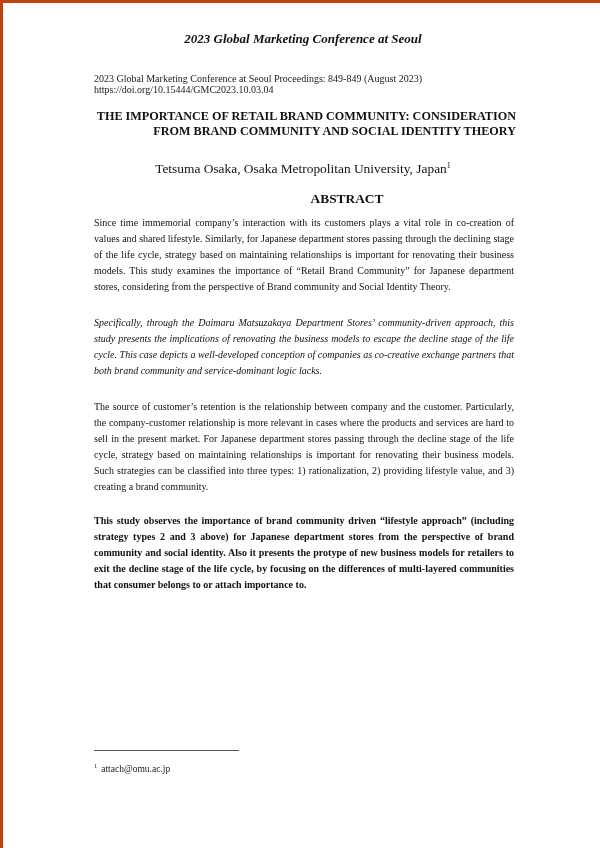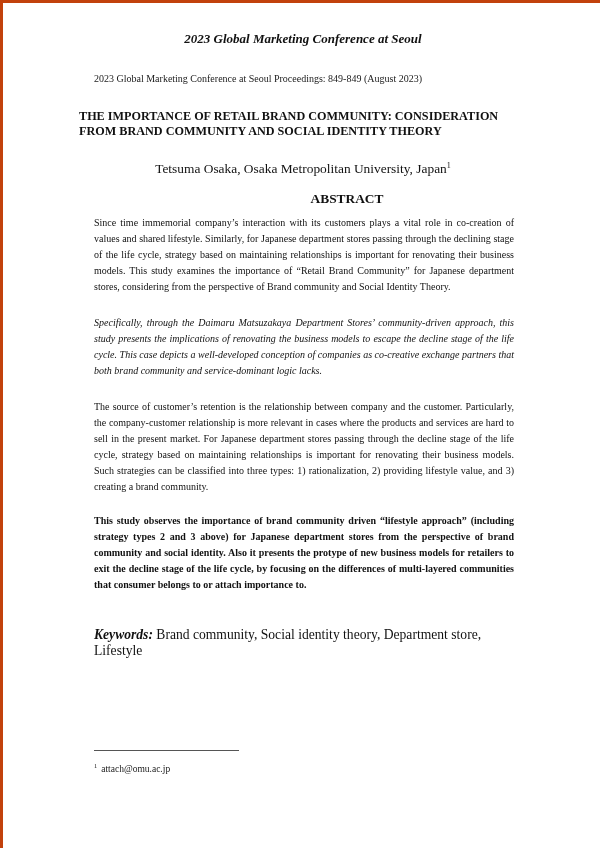--- a/index.html
+++ b/index.html
@@ -37,24 +37,24 @@
     .proceedings {
       position: absolute;
       left: 91px;
       top: 71px;
       font-size: 10px;
       line-height: 10.5px;
       color: #1a1a1a;
     }
     .title {
       position: absolute;
-      left: 76px;
+      left: 88px;
       top: 106px;
       width: 425px;
-      text-align: left;
+      text-align: right;
       font-weight: bold;
       font-size: 12.2px;
       line-height: 14.5px;
       letter-spacing: 0;
     }
     .author {
       position: absolute;
       top: 158px;
       left: 0;
       width: 600px;
@@ -137,39 +137,36 @@
   </style>
 </head>
 <body>
 
 <div class="page">
 
   <div class="running-header">2023 Global Marketing Conference at Seoul</div>
 
   <div class="proceedings">
     <div>2023 Global Marketing Conference at Seoul Proceedings: 849-849 (August 2023)</div>
+    <div>https://doi.org/10.15444/GMC2023.10.03.04</div>
   </div>
 
   <div class="title">THE IMPORTANCE OF RETAIL BRAND COMMUNITY: CONSIDERATION FROM BRAND COMMUNITY AND SOCIAL IDENTITY THEORY</div>
 
   <div class="author">
     <span>Tetsuma Osaka, Osaka Metropolitan University, Japan</span><sup>1</sup>
   </div>
 
   <div class="abstract-heading">ABSTRACT</div>
 
   <p class="body-para" id="p1">Since time immemorial company’s interaction with its customers plays a vital role in co-creation of values and shared lifestyle. Similarly, for Japanese department stores passing through the declining stage of the life cycle, strategy based on maintaining relationships is important for renovating their business models. This study examines the importance of “Retail Brand Community” for Japanese department stores, considering from the perspective of Brand community and Social Identity Theory.</p>
   <p class="body-para" id="p2">Specifically, through the Daimaru Matsuzakaya Department Stores’ community-driven approach, this study presents the implications of renovating the business models to escape the decline stage of the life cycle. This case depicts a well-developed conception of companies as co-creative exchange partners that both brand community and service-dominant logic lacks.</p>
   <p class="body-para" id="p3">The source of customer’s retention is the relationship between company and the customer. Particularly, the company-customer relationship is more relevant in cases where the products and services are hard to sell in the present market. For Japanese department stores passing through the decline stage of the life cycle, strategy based on maintaining relationships is important for renovating their business models. Such strategies can be classified into three types: 1) rationalization, 2) providing lifestyle value, and 3) creating a brand community.</p>
   <p class="body-para" id="p4">This study observes the importance of brand community driven “lifestyle approach” (including strategy types 2 and 3 above) for Japanese department stores from the perspective of brand community and social identity. Also it presents the protype of new business models for retailers to exit the decline stage of the life cycle, by focusing on the differences of multi-layered communities that consumer belongs to or attach importance to.</p>
 
-  <div class="keywords">
-    <span class="kw-label">Keywords:</span>
-    <span>Brand community, Social identity theory, Department store, Lifestyle</span>
-  </div>
 
   <div class="footnote-rule"></div>
 
   <div class="footnote">
     <sup>1</sup><span>attach@omu.ac.jp</span>
   </div>
 
 
 </div>
 

